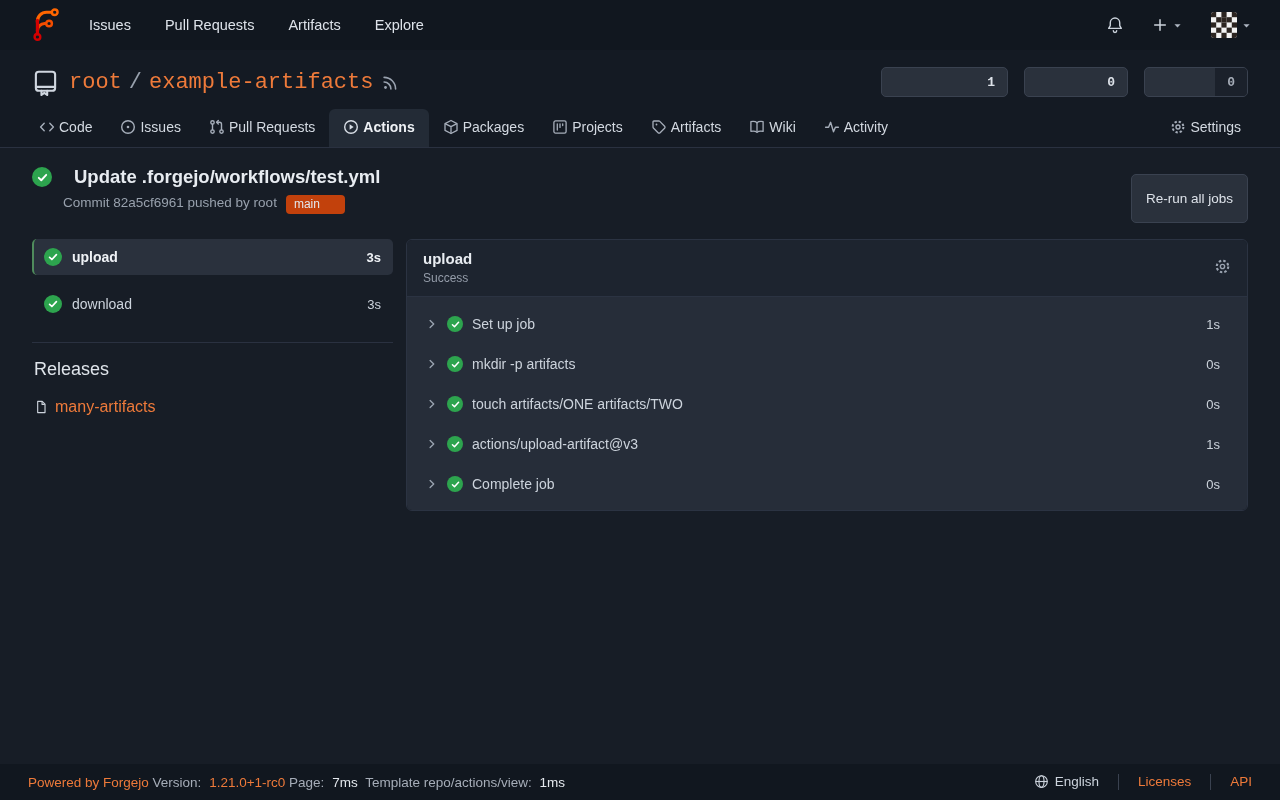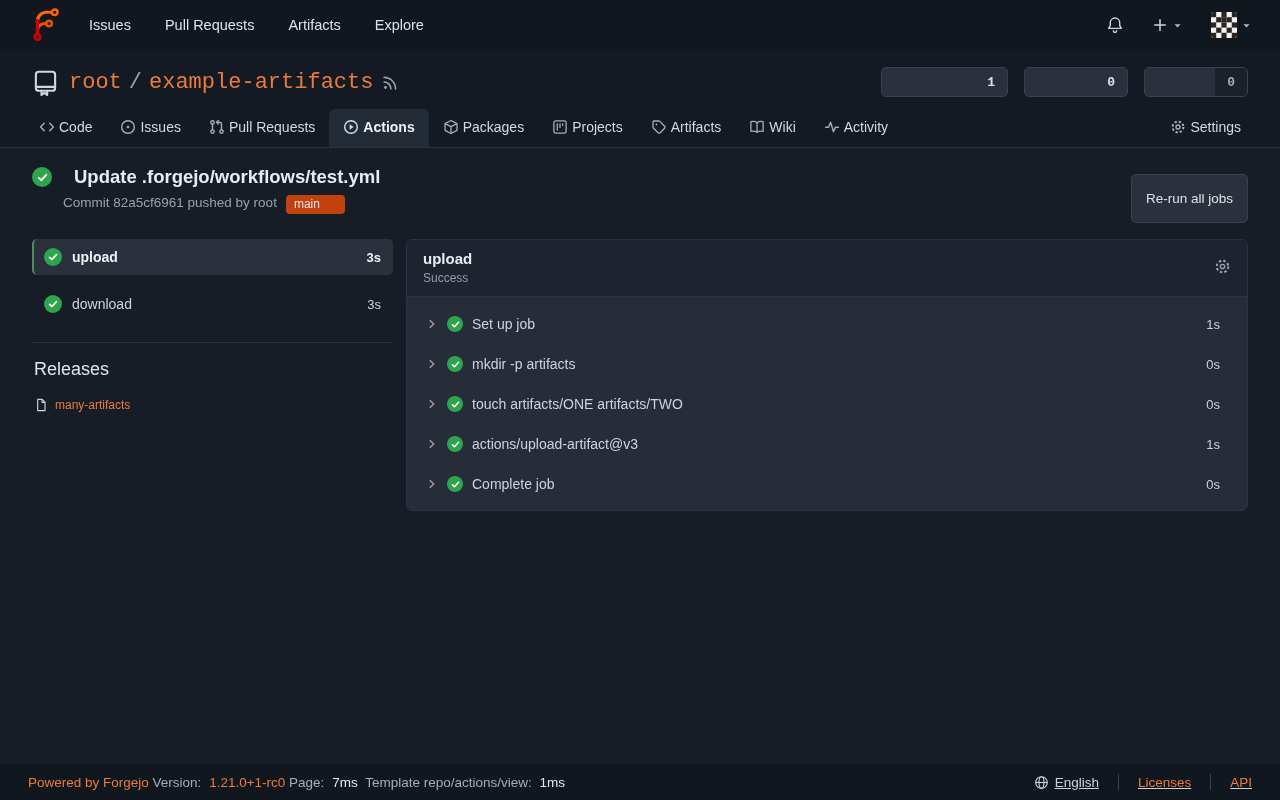--- a/index.html
+++ b/index.html
@@ -89,21 +89,21 @@
     display:flex; align-items:center; gap:10px; padding:9px 12px;
     border-radius:5px; font-size:14px; color:#cdd4dd; cursor:pointer; margin-bottom:11px;
   }
   .job-row.selected {
     background:#2a313d; color:#eef1f5; font-weight:700;
     border-left:2px solid #4f8b5c; padding-left:10px;
   }
   .job-duration { margin-left:auto; font-size:13px; }
   .sidebar-divider { border:0; border-top:1px solid #2a3140; margin:20px 0 16px 0; }
   .artifacts-heading { font-size:18px; color:#dfe4ea; margin:4px 0 18px 2px; font-weight:400; }
-  .artifact-item { display:flex; gap:7px; align-items:center; font-size:12px; margin-left:2px; }
+  .artifact-item { display:flex; gap:7px; align-items:center; font-size:16px; margin-left:2px; }
   .artifact-item .f-ic { color:#ccd3dc; display:flex; }
   .artifact-item a { color:#ee7a3a; text-decoration:none; cursor:pointer; }
 
   
   .panel { flex:1; border:1px solid #2b3342; border-radius:6px; overflow:hidden; }
   .panel-header {
     background:#1d242f; padding:10px 16px 11px 16px;
     display:flex; align-items:flex-start; justify-content:space-between;
     border-bottom:1px solid #2b3342;
   }
@@ -127,21 +127,21 @@
 
   
   .footer {
     flex:0 0 36px; background:#11171f; display:flex; align-items:center;
     padding:0 28px; font-size:13.5px; color:#a6adb8;
   }
   .footer a { text-decoration:none; cursor:pointer; }
   .f-orange { color:#ee7a3a; }
   .f-strong { color:#e4e8ed; font-weight:400; }
   .footer-left span { margin-right:4px; }
-  .footer-right { margin-left:auto; display:flex; align-items:center; gap:19px; color:#ccd3dc;text-decoration:underline; }
+  .footer-right { margin-left:auto; display:flex; align-items:flex-start; gap:19px; color:#ccd3dc; }
   .footer-right .vdiv { width:1px; height:16px; background:#3a4250; }
   .lang { display:flex; align-items:center; gap:6px; cursor:pointer; }
 
   svg.ic { display:block; }
 </style>
 </head>
 <body>
 
 <div class="page">
 

